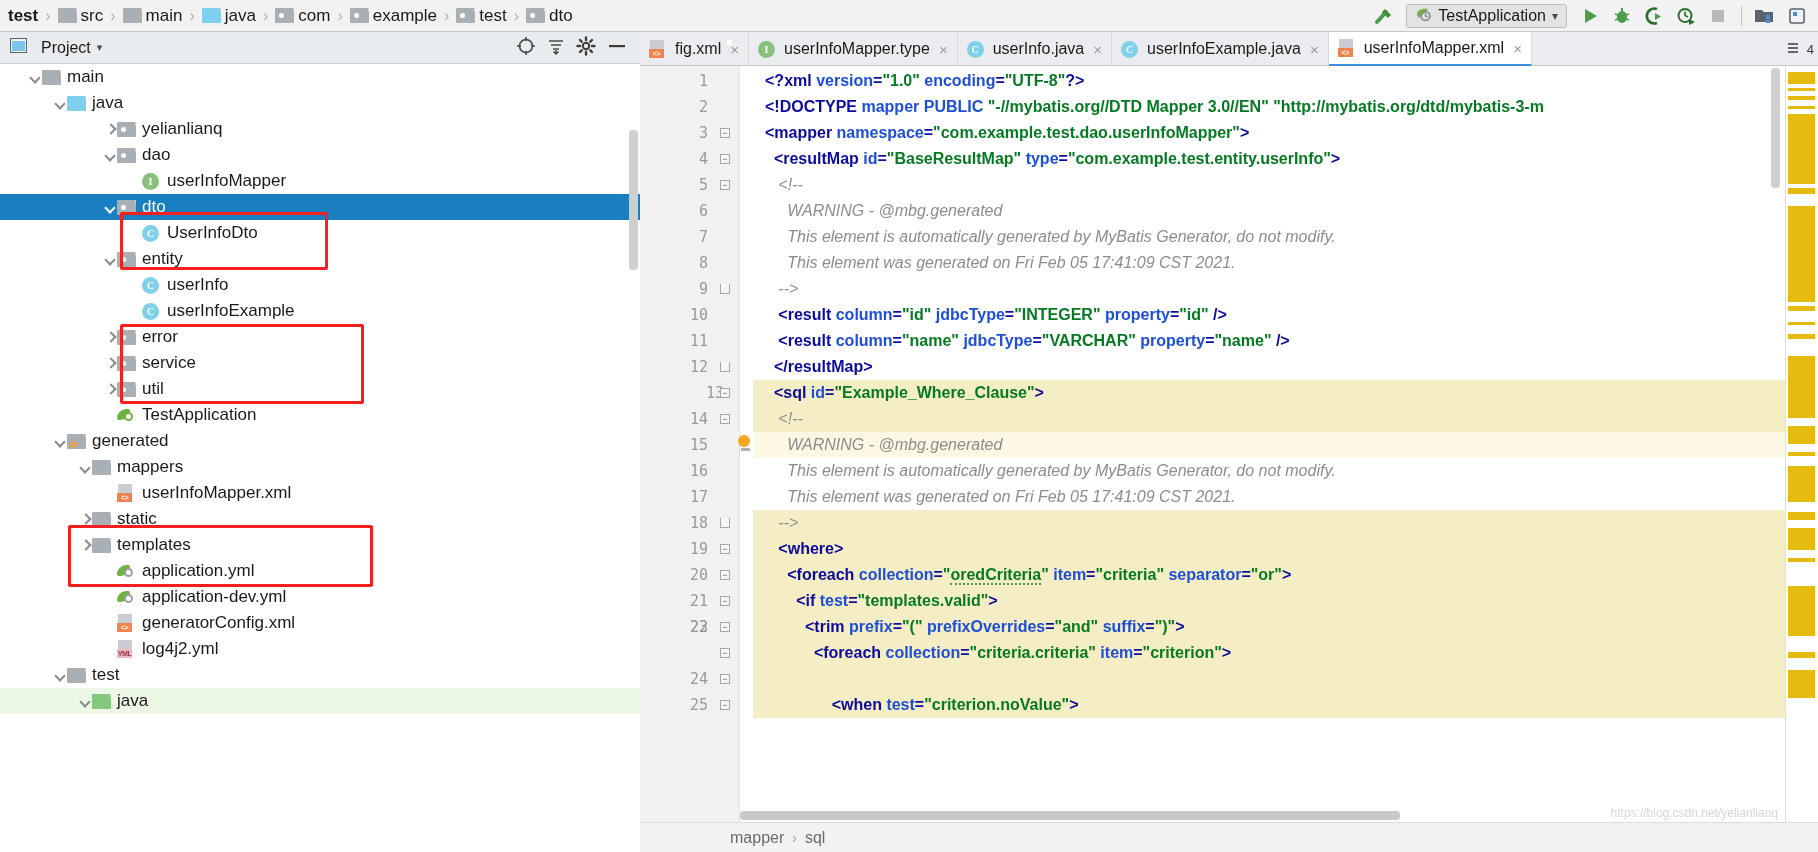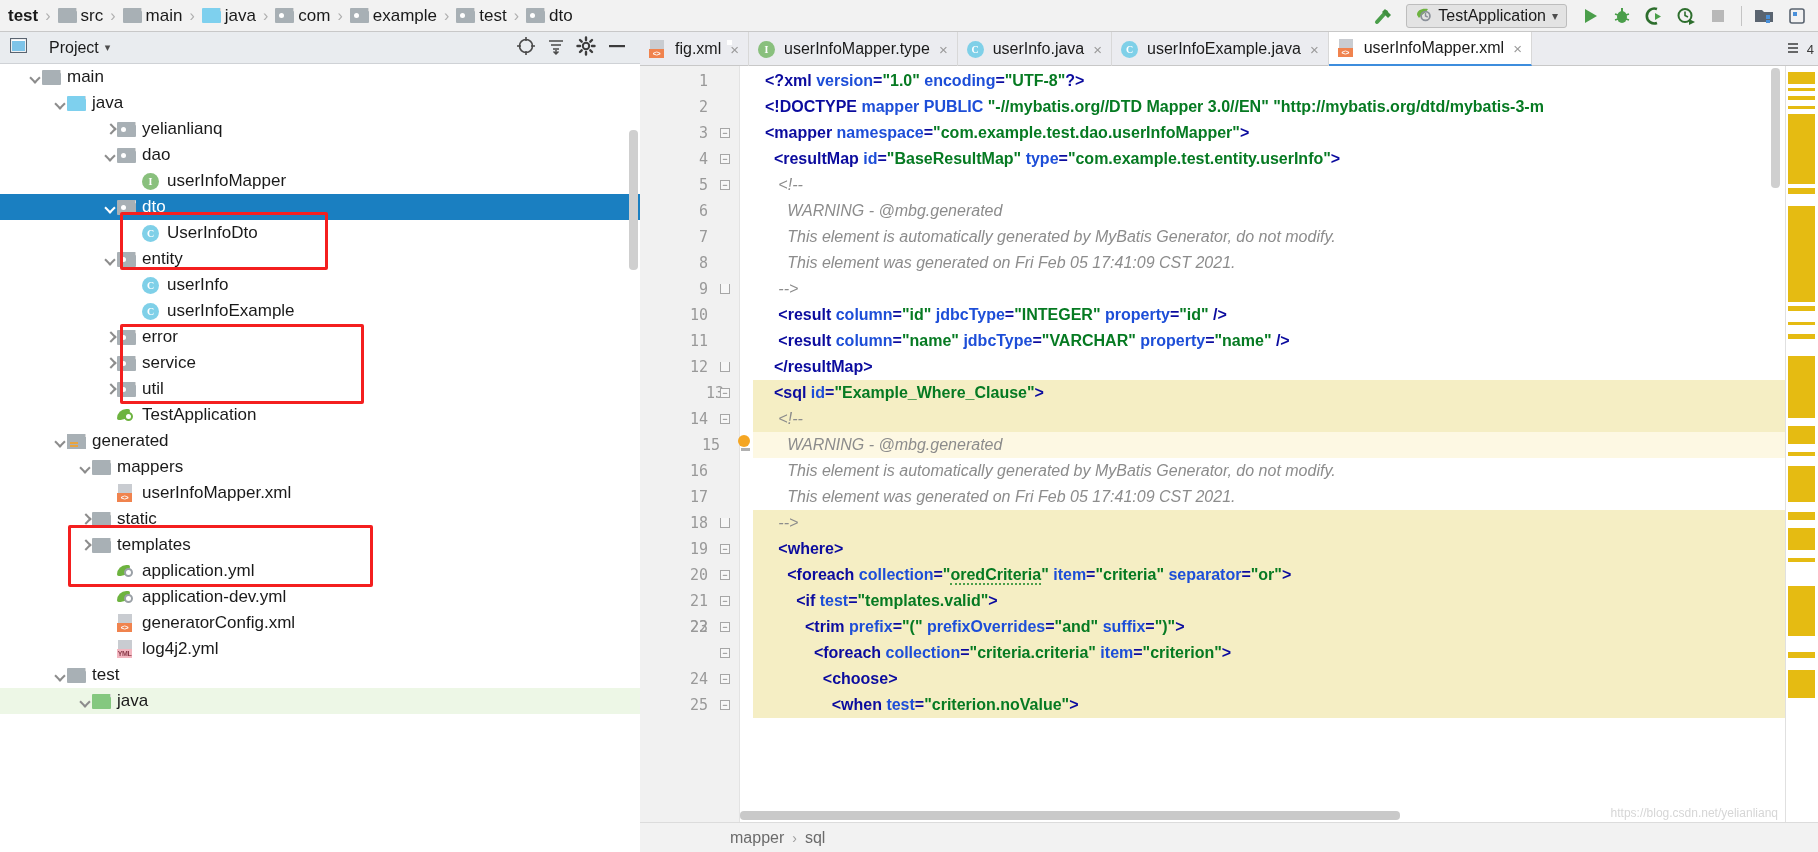--- a/index.html
+++ b/index.html
@@ -44,21 +44,21 @@
   }
   .runcfg-label { font-size: 16px; color: #1a1a1a; }
   .divider-v { width: 1px; height: 20px; background: #c4c4c4; margin: 0 6px; }
 
   
   .proj-header {
     position: absolute; left: 0; top: 32px; width: 640px; height: 32px;
     background: #e9ecef; border-bottom: 1px solid #cfd2d6;
     display: flex; align-items: center;
   }
-  .proj-title { font-size: 16px; color: #1a1a1a; margin-left: 22px; }
+  .proj-title { font-size: 16px; color: #1a1a1a; margin-left: 14px; }
   .proj-caret { color: #4d4d4d; font-size: 11px; margin-left: 6px; }
   .proj-icons { position: absolute; right: 4px; top: 0; height: 32px; display: flex; align-items: center; gap: 10px; }
 
   
   .tree {
     position: absolute; left: 0; top: 64px; width: 640px; height: 788px;
     background: #ffffff; overflow: hidden;
   }
   .row { position: relative; height: 26px; display: flex; align-items: center; white-space: nowrap; }
   .row .label { font-size: 17px; color: #1a1a1a; }
@@ -759,21 +759,21 @@
           <span class="box">−</span>
         </div>
         <div class="cline" style="position: absolute; top: 314px; left: 113px; right: 0px;">  <span class="punc">&lt;</span><span class="tagname">sql</span> <span class="attr">id</span><span class="punc">=</span><span class="val">"</span><span class="val">Example_Where_Clause</span><span class="val">"</span><span class="punc">&gt;</span></div>
         <div class="rowhl-y" style="top: 340px; left: 113px;"></div>
         <div class="lnum" style="top: 340px; left: 0px; position: absolute; width: 78px;">14</div>
         <div class="fold" style="top: 340px;">
           <span class="box">−</span>
         </div>
         <div class="cline" style="position: absolute; top: 340px; left: 113px; right: 0px;">   <span class="cmt">&lt;!--</span></div>
         <div class="rowhl-y2" style="top: 366px; left: 113px;"></div>
-        <div class="lnum" style="top: 366px; left: 12px; position: absolute; width: 78px;">15</div>
+        <div class="lnum" style="top: 366px; left: 0px; position: absolute; width: 78px;">15</div>
         <div class="bulb" style="top: 369px;">
           <div class="glass"></div>
           <div class="base"></div>
         </div>
         <div class="cline" style="position: absolute; top: 366px; left: 113px; right: 0px;">     <span class="cmt">WARNING - @mbg.generated</span></div>
         <div class="lnum" style="top: 392px; left: 0px; position: absolute; width: 78px;">16</div>
         <div class="cline" style="position: absolute; top: 392px; left: 113px; right: 0px;">     <span class="cmt">This element is automatically generated by MyBatis Generator, do not modify.</span></div>
         <div class="lnum" style="top: 418px; left: 0px; position: absolute; width: 78px;">17</div>
         <div class="cline" style="position: absolute; top: 418px; left: 113px; right: 0px;">     <span class="cmt">This element was generated on Fri Feb 05 17:41:09 CST 2021.</span></div>
         <div class="rowhl-y" style="top: 444px; left: 113px;"></div>
@@ -810,21 +810,20 @@
         <div class="lnum" style="top: 548px; left: 0px; position: absolute; width: 78px; padding-left: 36px;">23</div>
         <div class="fold" style="top: 574px;">
           <span class="box">−</span>
         </div>
         <div class="cline" style="position: absolute; top: 574px; left: 113px; right: 0px;">           <span class="punc">&lt;</span><span class="tagname">foreach</span> <span class="attr">collection</span><span class="punc">=</span><span class="val">"</span><span class="val">criteria.criteria</span><span class="val">"</span> <span class="attr">item</span><span class="punc">=</span><span class="val">"</span><span class="val">criterion</span><span class="val">"</span><span class="punc">&gt;</span></div>
         <div class="rowhl-y" style="top: 600px; left: 113px;"></div>
         <div class="lnum" style="top: 600px; left: 0px; position: absolute; width: 78px;">24</div>
         <div class="fold" style="top: 600px;">
           <span class="box">−</span>
         </div>
-        <div class="cline" style="position: absolute; top: 600px; left: 113px; right: 0px;">             <span class="punc">&lt;</span><span class="tagname">choose</span><span class="punc">&gt;</span></div>
         <div class="rowhl-y" style="top: 626px; left: 113px;"></div>
         <div class="lnum" style="top: 626px; left: 0px; position: absolute; width: 78px;">25</div>
         <div class="fold" style="top: 626px;">
           <span class="box">−</span>
         </div>
         <div class="cline" style="position: absolute; top: 626px; left: 113px; right: 0px;">               <span class="punc">&lt;</span><span class="tagname">when</span> <span class="attr">test</span><span class="punc">=</span><span class="val">"</span><span class="val">criterion.noValue</span><span class="val">"</span><span class="punc">&gt;</span></div>
       </div>
 
     <div class="ed-vscroll"></div>
     <div class="ed-hscroll"></div>

